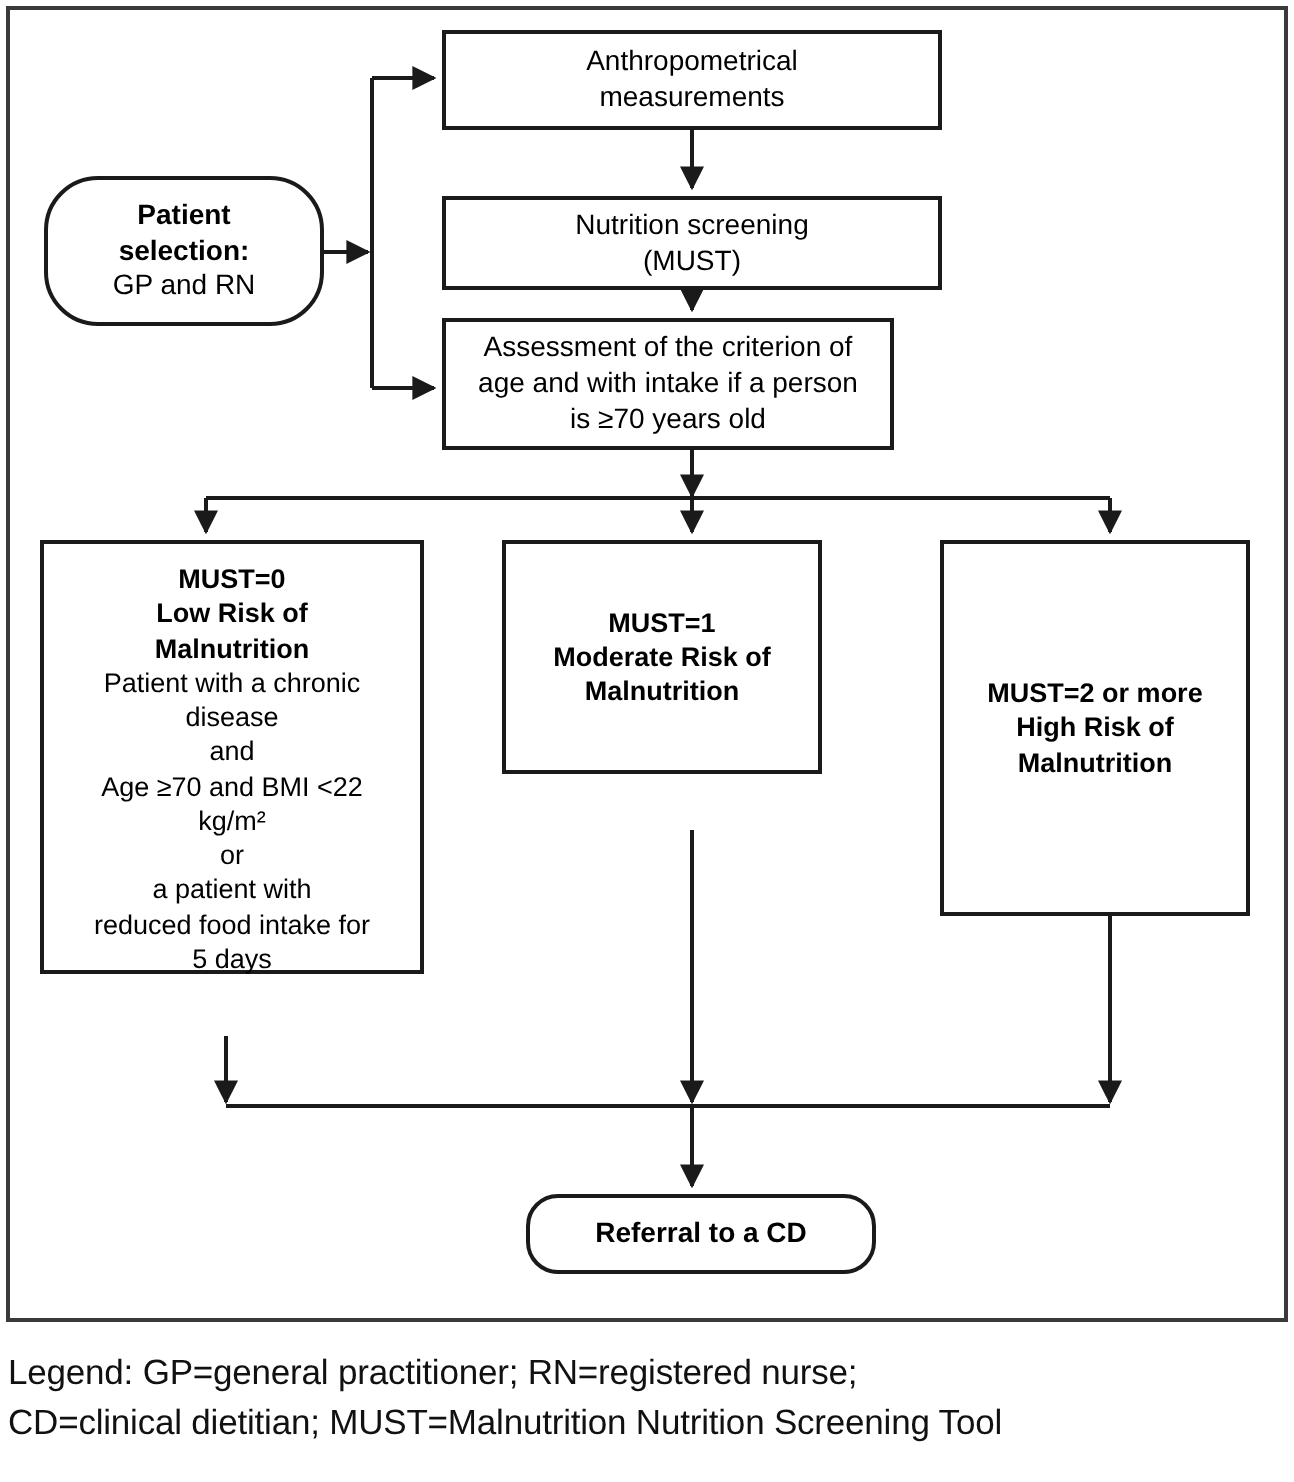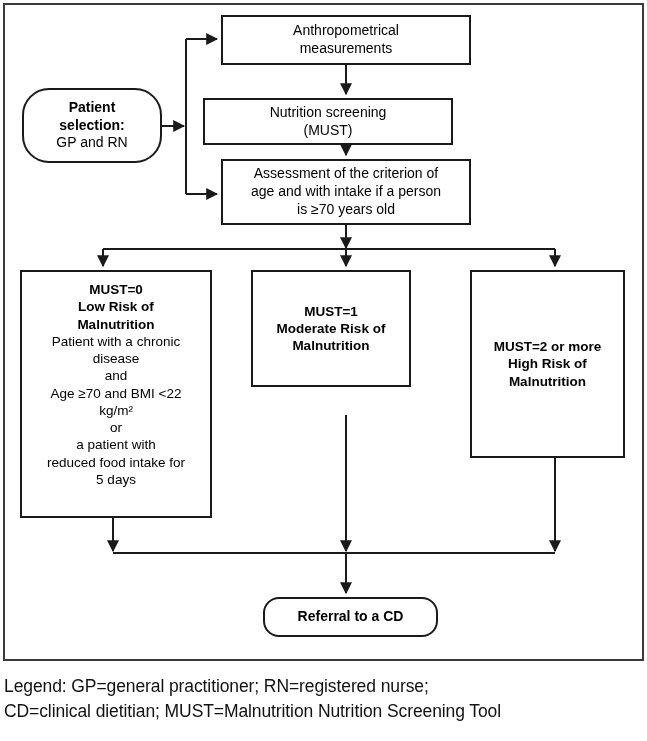--- a/index.html
+++ b/index.html
@@ -73,29 +73,29 @@
   #node-patient-selection {
     left: 22px;  top: 88px;  width: 140px; height: 75px;
     font-size: 14px;
     border-radius: 27px;
   }
   #node-anthropometrical {
     left: 221px; top: 15px;  width: 250px; height: 50px;
     font-size: 14px;
   }
   #node-nutrition-screening {
-    left: 203px; top: 98px;  width: 250px; height: 47px;
+    left: 221px; top: 98px;  width: 250px; height: 47px;
     font-size: 14px;
   }
   #node-assessment {
-    left: 221px; top: 159px; width: 250px; height: 66px;
+    left: 221px; top: 159px; width: 226px; height: 66px;
     font-size: 14px;
   }
   #node-must0 {
-    left: 20px;  top: 270px; width: 192px; height: 248px;
+    left: 20px;  top: 270px; width: 192px; height: 217px;
     font-size: 13.5px;
     align-items: flex-start;
   }
   #node-must0 .node-text { padding-top: 9px; }
   #node-must1 {
     left: 251px; top: 270px; width: 160px; height: 117px;
     font-size: 13.5px;
   }
   #node-must2 {
     left: 470px; top: 270px; width: 155px; height: 188px;

